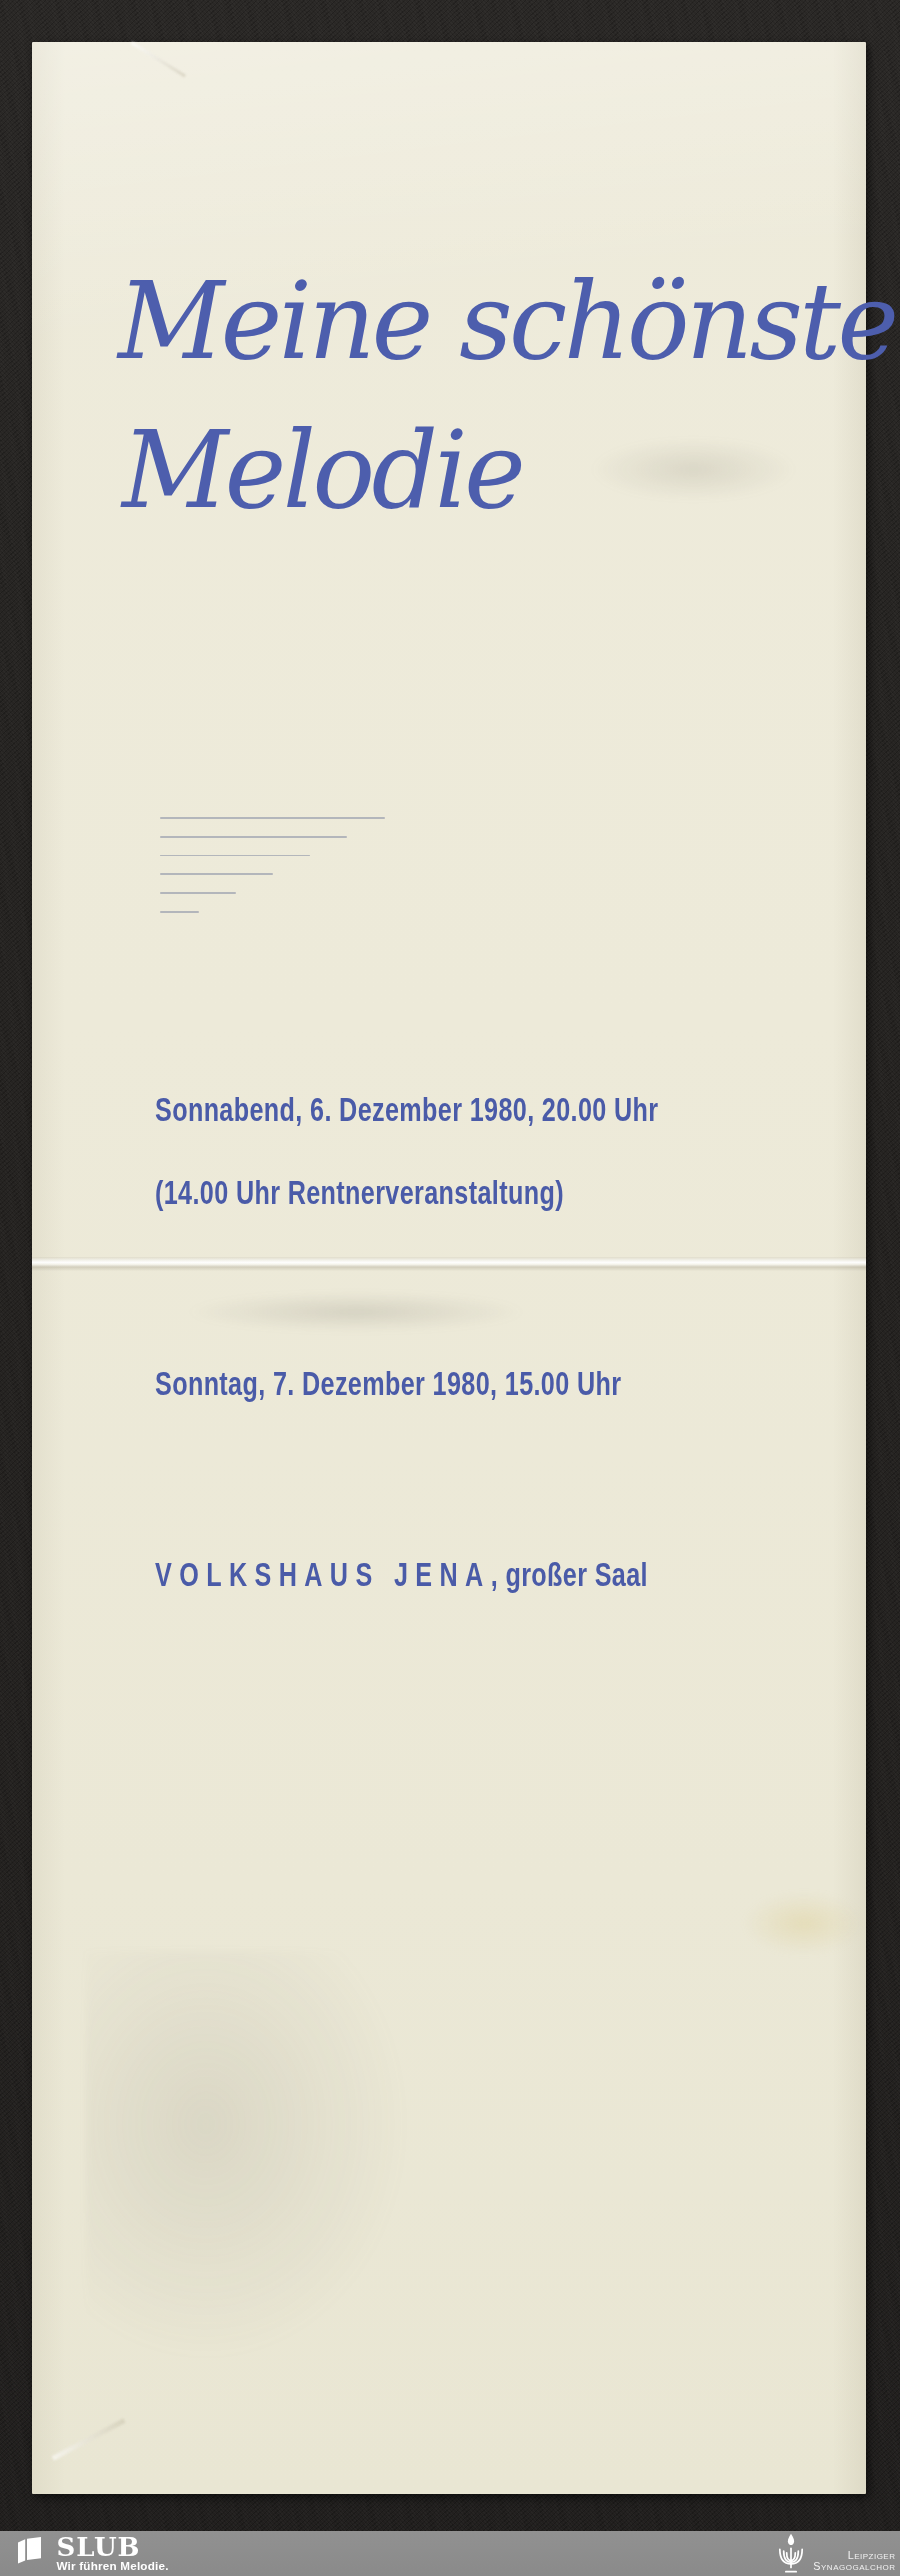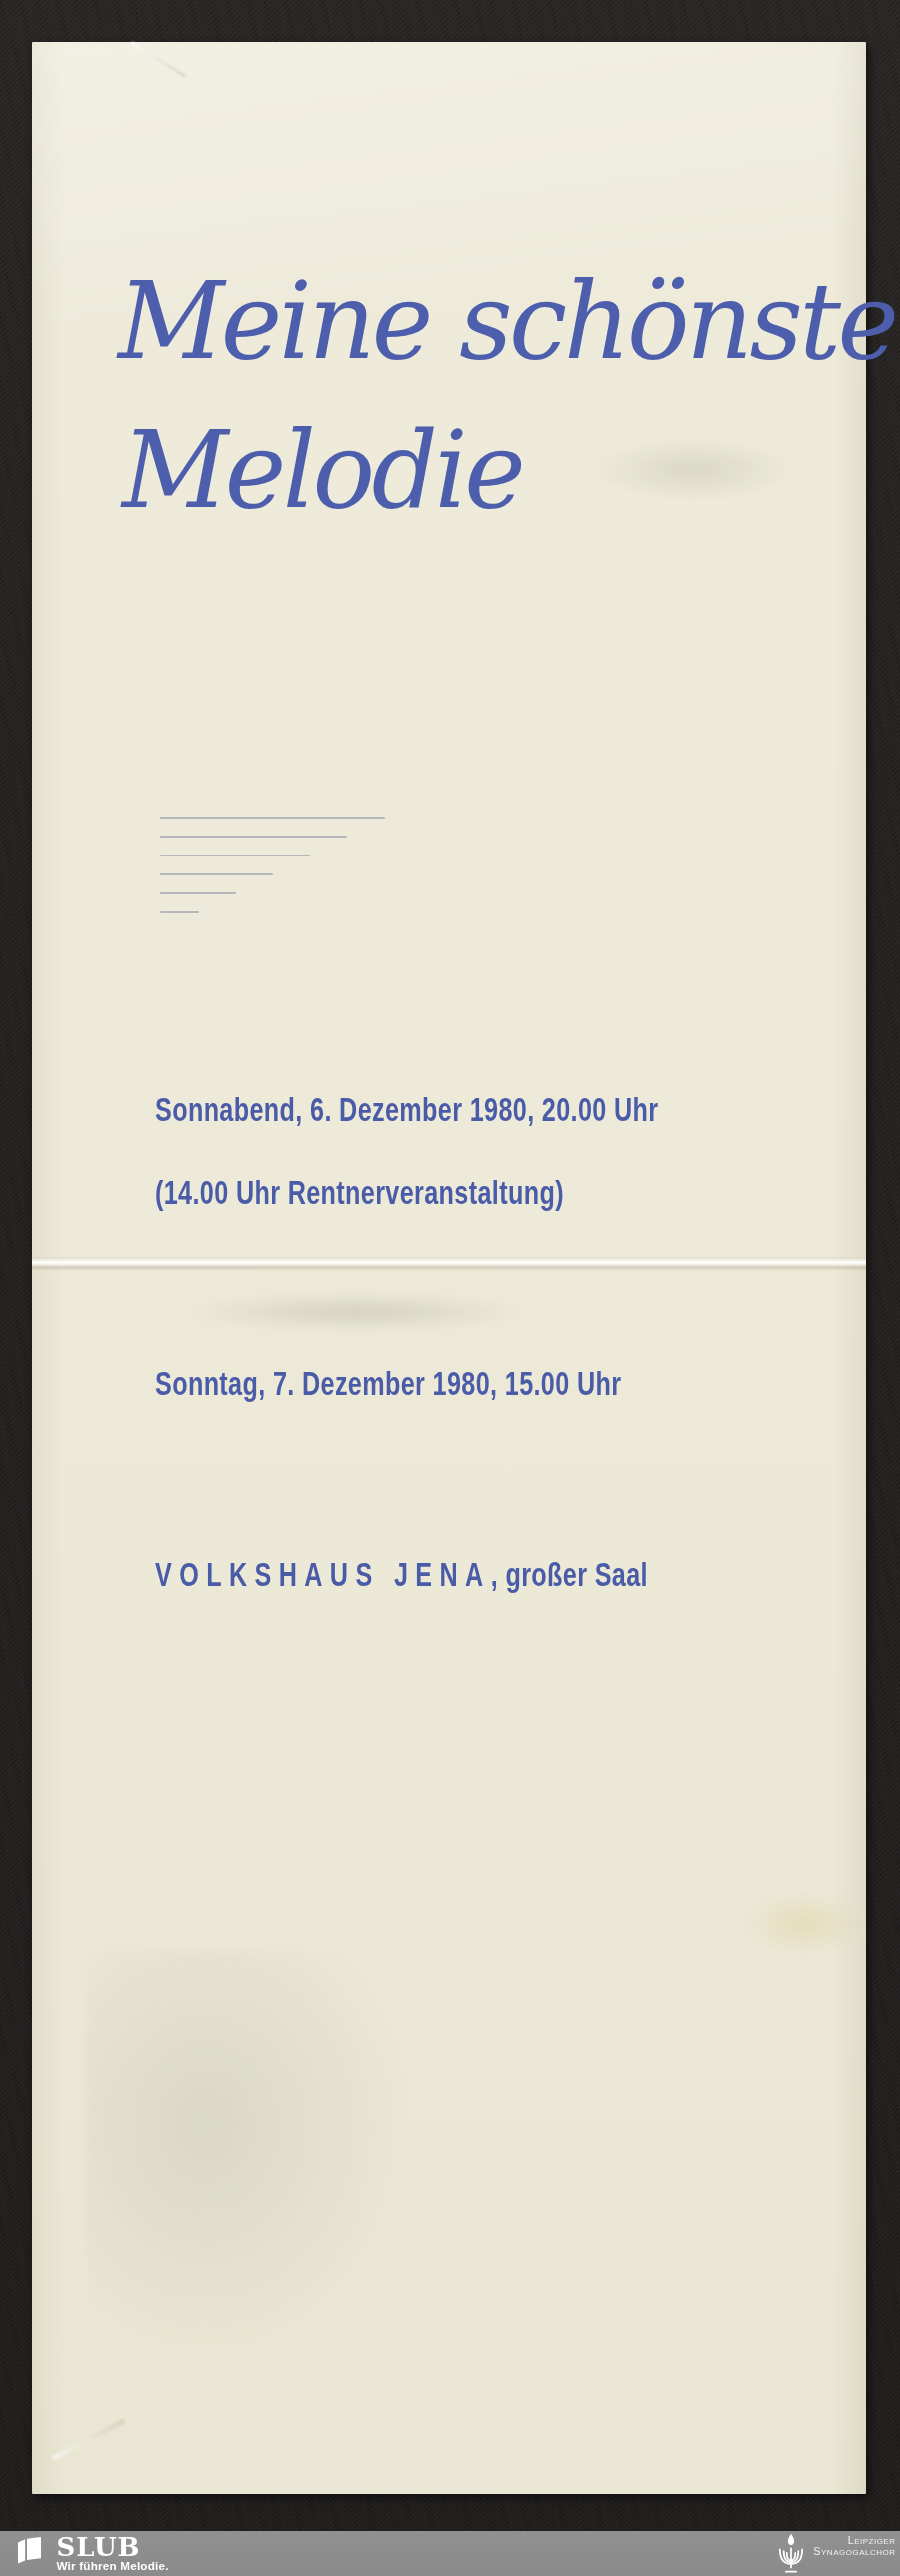--- a/index.html
+++ b/index.html
@@ -116,21 +116,21 @@
     font-family:"DejaVu Serif","Liberation Serif",serif;
     font-weight:bold;font-size:26px;line-height:25px;letter-spacing:0.9px;
   }
   .slub-tagline{
     font-family:"Liberation Sans",sans-serif;
     font-weight:bold;font-size:11.7px;line-height:12.6px;letter-spacing:0.2px;
   }
   .choir-logo{position:absolute;right:4.5px;top:0;display:flex;align-items:flex-end;height:45px;}
   .menorah{width:38px;height:43px;margin-right:3.6px;}
   .choir-text{
-    color:#f2f2f2;text-align:right;margin-bottom:19px;
+    color:#f2f2f2;text-align:right;margin-bottom:4px;
     font-family:"Liberation Sans",sans-serif;
     font-variant:small-caps;
     font-size:10.8px;line-height:10.8px;letter-spacing:0.5px;
   }
 </style>
 </head>
 <body>
 
 <div class="stage">
 

